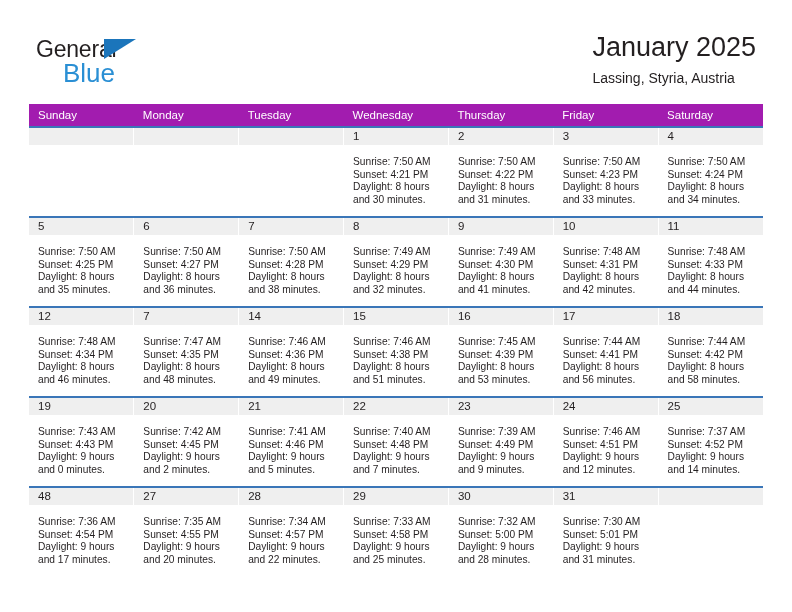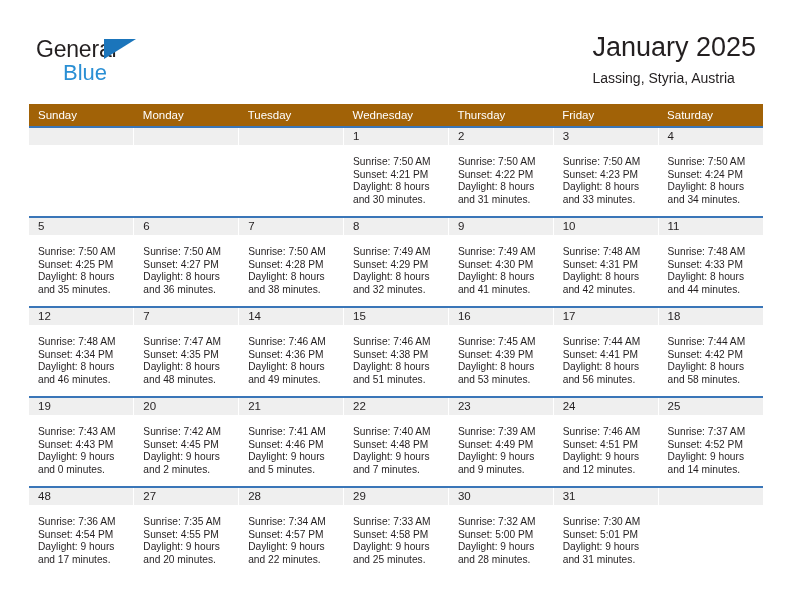--- a/index.html
+++ b/index.html
@@ -56,21 +56,21 @@
     height: 0;
     border-left: 32px solid #1b75bb;
     border-bottom: 20px solid transparent;
   }
   .logo-row2 {
     height: 24px;
     line-height: 22px;
     padding-left: 27px;
   }
   .logo-blue {
-    font-size: 22px;
+    font-size: 26px;
     color: #2a8fd4;
     font-family: "Liberation Sans", sans-serif;
   }
   .title-block {
     position: absolute;
     right: 36px;
     top: 30px;
     text-align: left;
   }
   .cal-title {
@@ -92,21 +92,21 @@
     position: absolute;
     left: 29px;
     top: 104px;
     width: 734px;
     border-collapse: collapse;
     table-layout: fixed;
   }
   .calendar col { width: 104.857px; }
 
   .dow-row th {
-    background: #a16207;
+    background: #a21caf;
     color: #ffffff;
     font-size: 11.5px;
     font-weight: normal;
     text-align: left;
     padding: 5px 0 5px 9px;
     height: 11px;
     border: none;
   }
 
   .week-row td {

